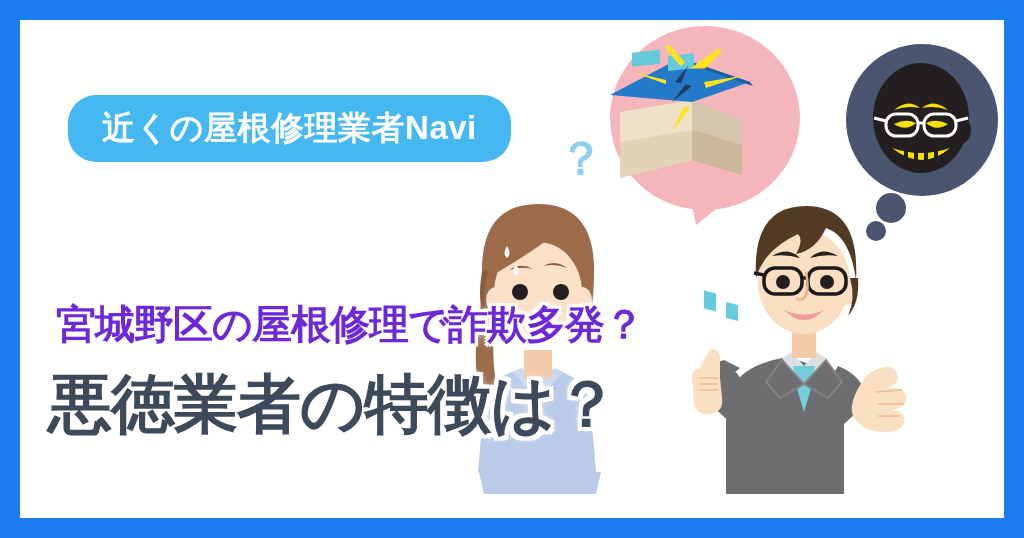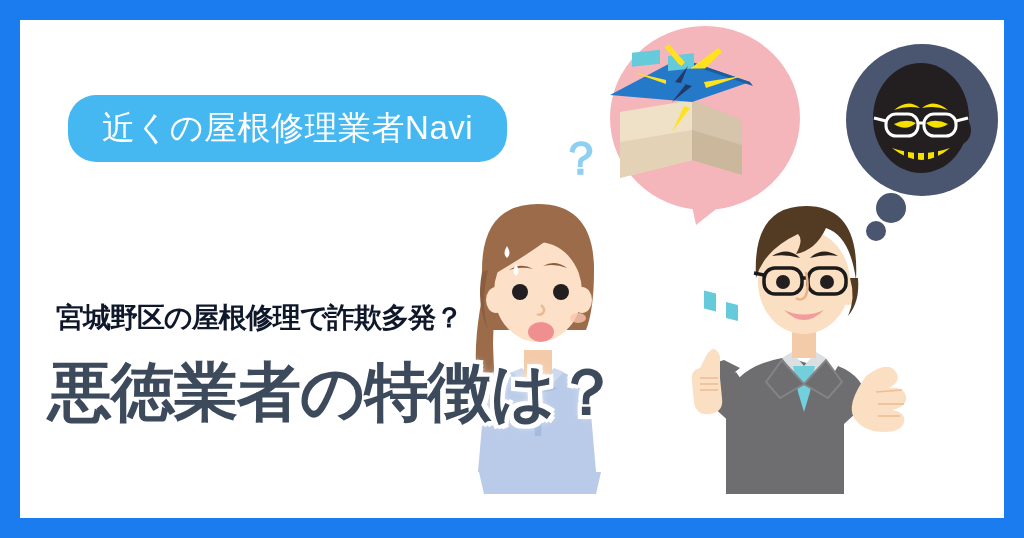--- a/index.html
+++ b/index.html
@@ -18,21 +18,21 @@
   .layer{position:absolute;}
 
   
   #badge{
     left:48px;top:75px;
     background:#45b8f2;
     border-radius:28px;
     padding:16px 34px 18px 34px;
     color:#ffffff;
     font-size:33px;
-    font-weight:normal;
+    font-weight:bold;
     letter-spacing:0.5px;
     line-height:1.0;
     white-space:nowrap;
     z-index:30;
   }
   #badge-q{
     left:538px;top:108px;
     color:#8fd0f2;
     font-size:46px;
     font-weight:bold;
@@ -40,22 +40,22 @@
   }
 
   
   #headline{left:28px;top:284px;z-index:40;white-space:nowrap;}
   .hl-line{
     font-weight:bold;
     line-height:1.0;
     white-space:nowrap;
   }
   #hl1{
-    font-size:28px;
-    color:#0f172a;
+    font-size:40px;
+    color:#6d28d9;
     letter-spacing:-1px;
     padding-left:8px;
     text-shadow:
       -3px -3px 0 #fff, 0 -3px 0 #fff, 3px -3px 0 #fff,
       -3px  0   0 #fff, 3px  0   0 #fff,
       -3px  3px 0 #fff, 0  3px 0 #fff, 3px  3px 0 #fff,
       0 0 6px #fff, 0 0 9px #fff;
   }
   #hl2{
     font-size:64px;

